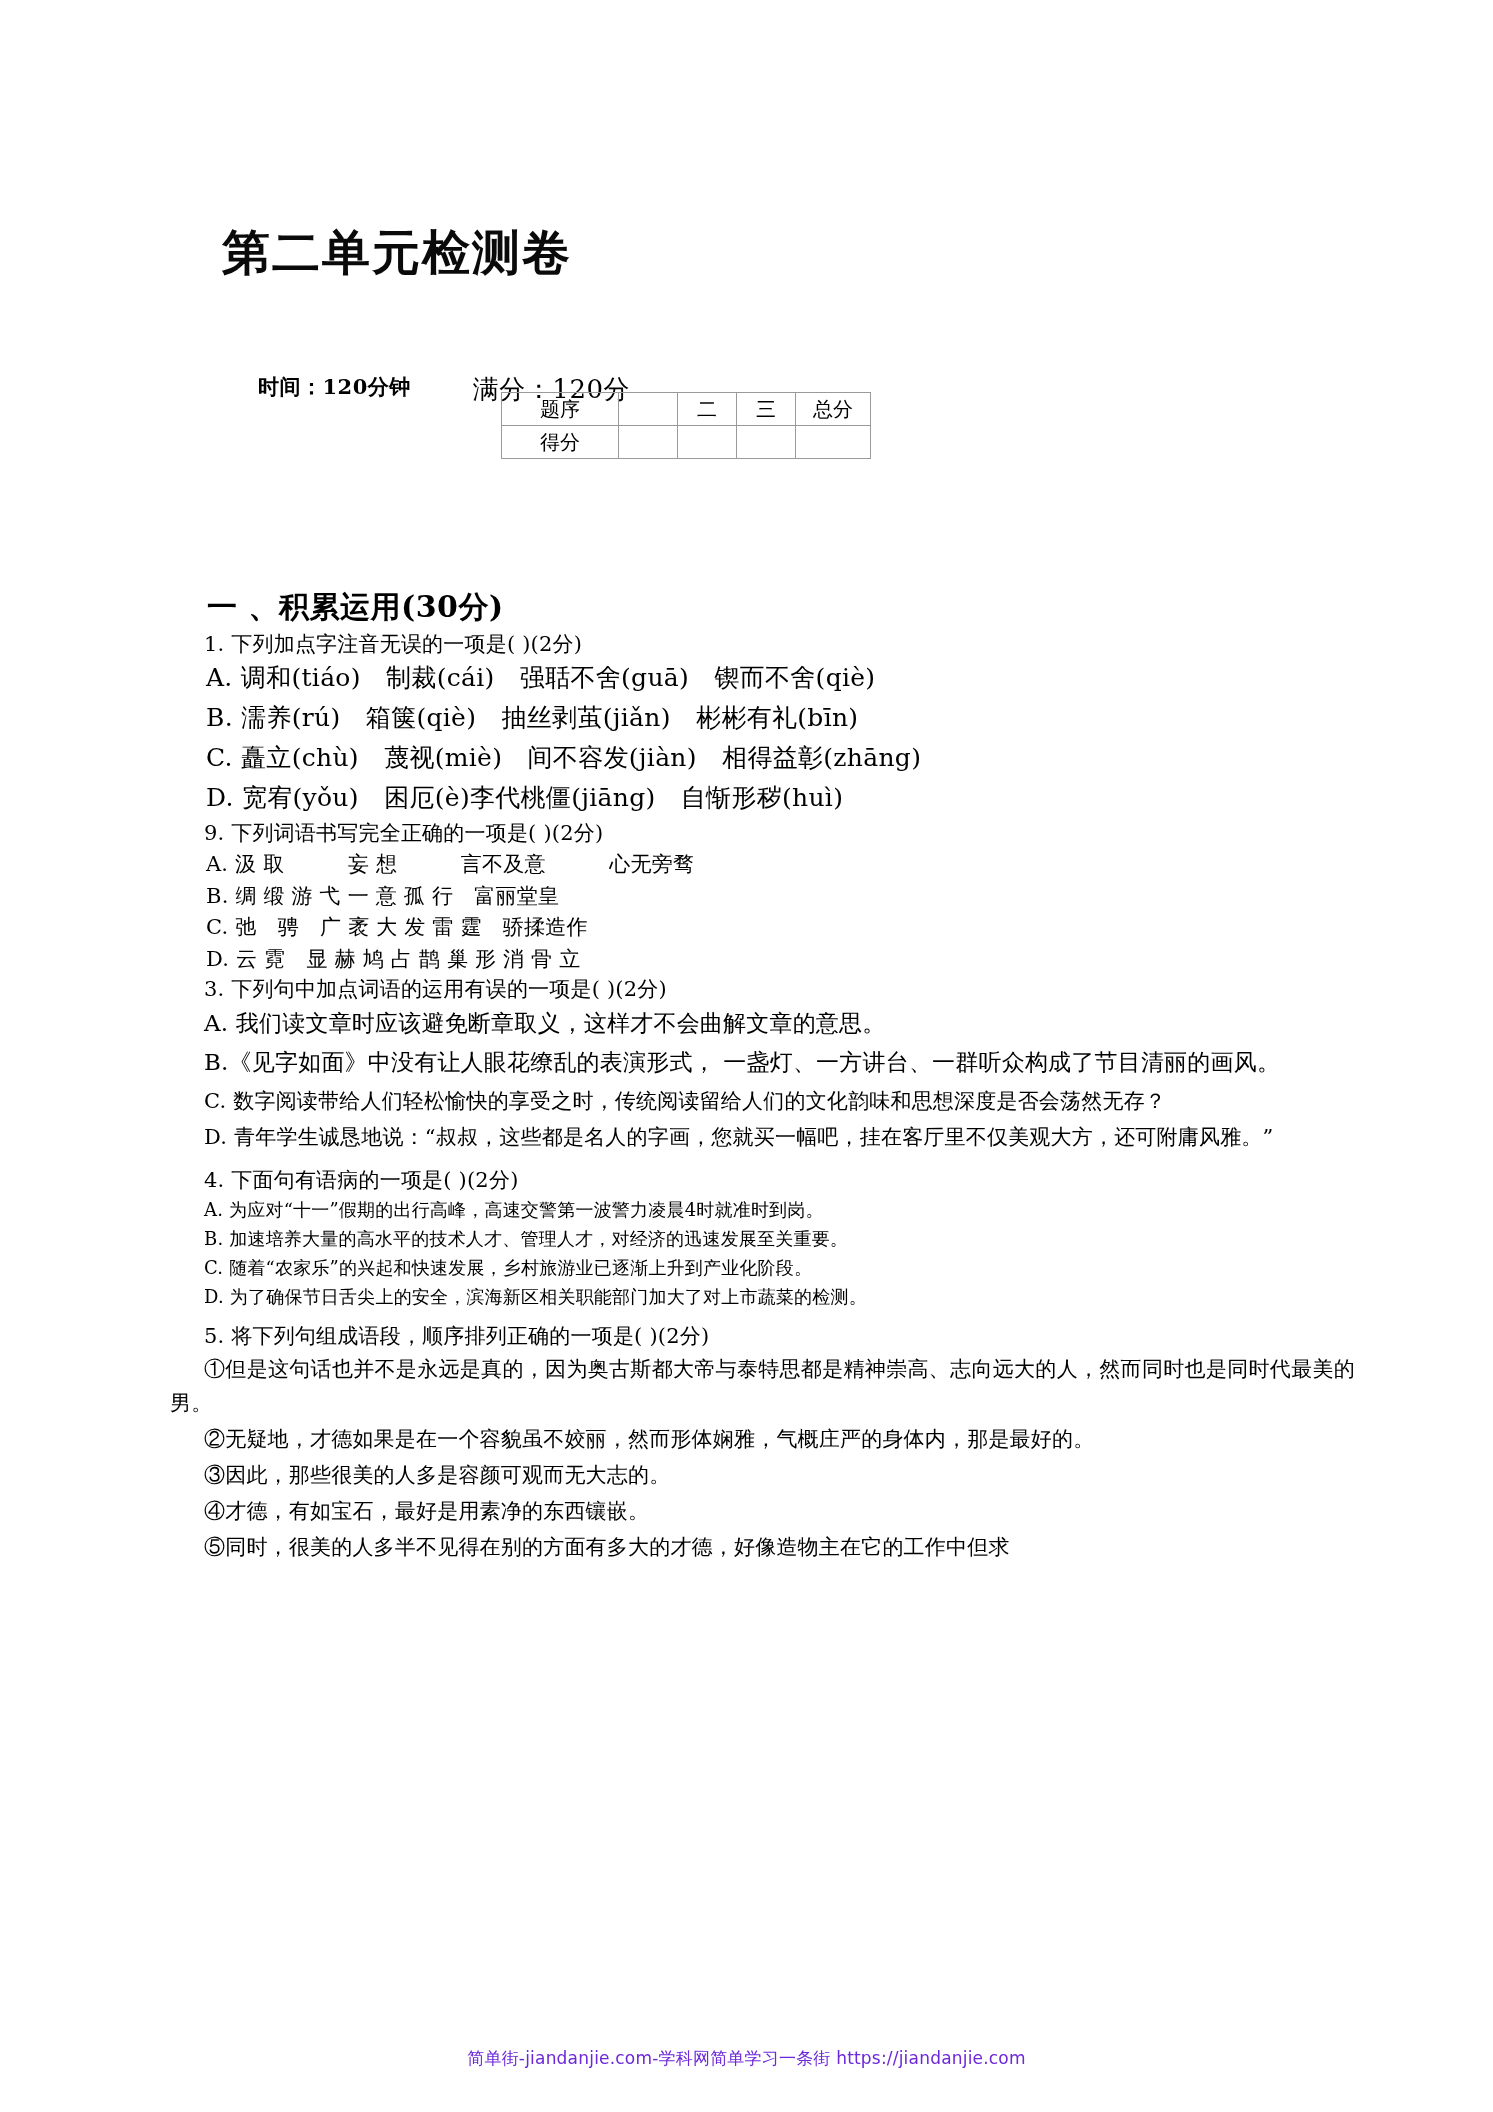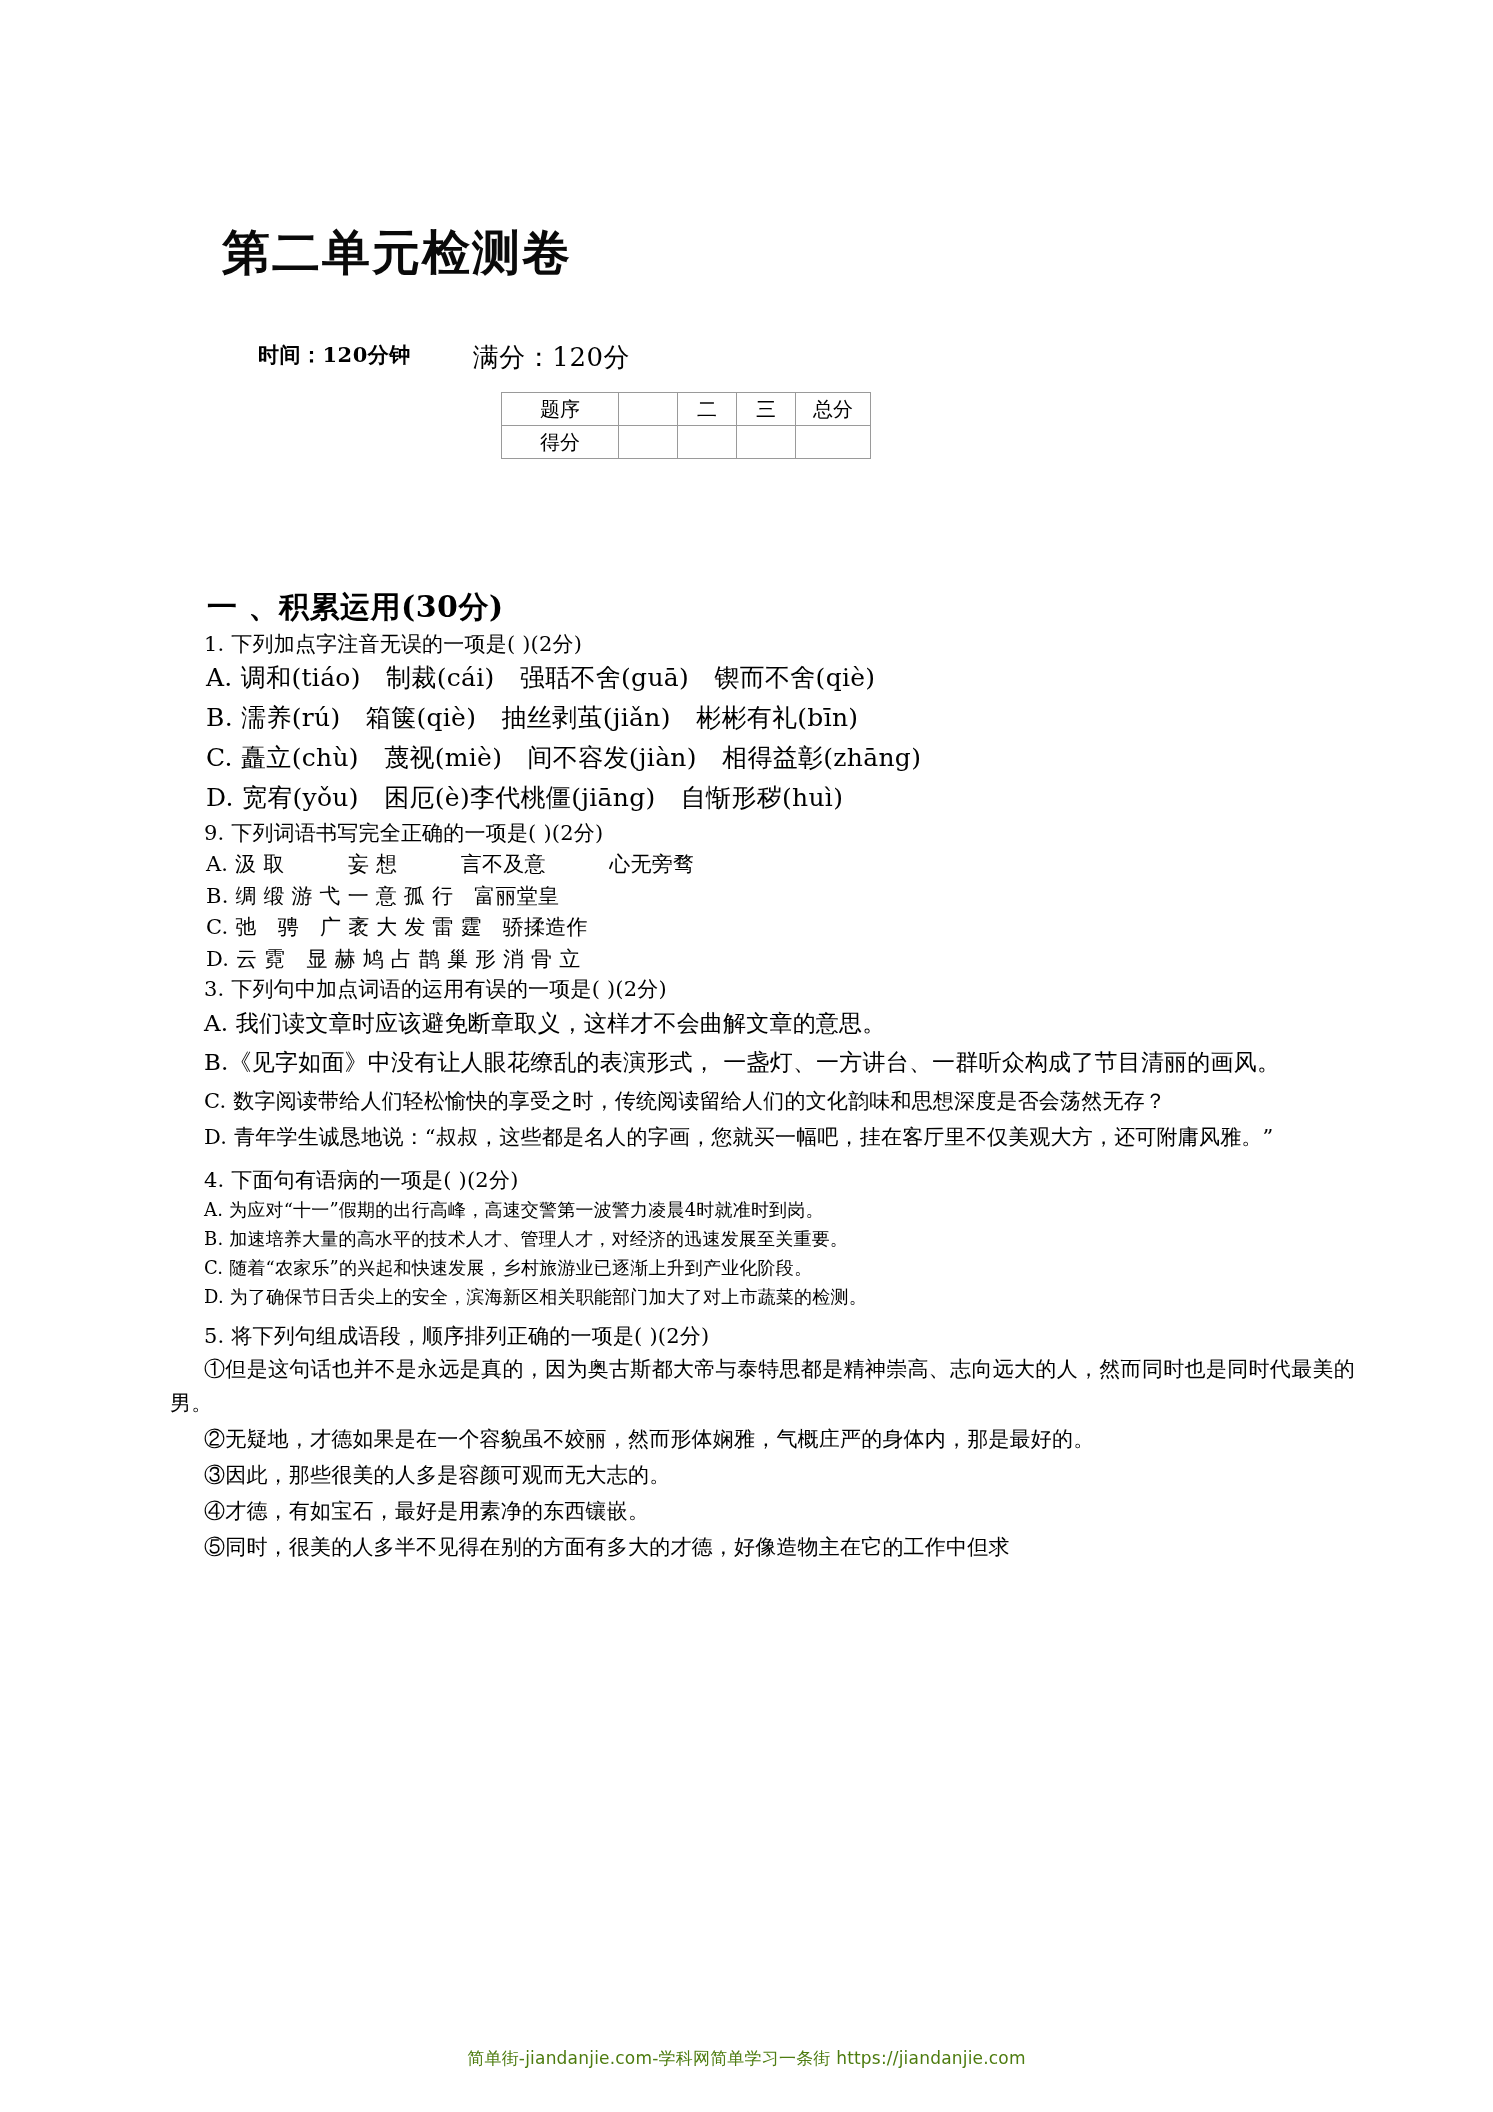--- a/index.html
+++ b/index.html
@@ -35,21 +35,21 @@
     letter-spacing: 2px;
     line-height: 1;
     color: #0a0a0a;
     white-space: nowrap;
   }
 
   
   .meta-row {
     position: absolute;
     left: 258px;
-    top: 342px;
+    top: 374px;
     display: flex;
     align-items: flex-start;
     white-space: nowrap;
     justify-content: space-between;
   }
   .meta-time {
     font-size: 21px;
     font-weight: 700;
     letter-spacing: 0.5px;
     margin-right: 62px;
@@ -148,21 +148,21 @@
   .spacer-sm { height: 10px; }
 
   
   .footer {
     position: absolute;
     left: 0;
     top: 2047px;
     width: 1493px;
     text-align: center;
     font-size: 17px;
-    color: #4d7c0f;
+    color: #6d28d9;
     font-family: "DejaVu Sans", "Liberation Sans", sans-serif;
     letter-spacing: 0.2px;
   }
 </style>
 </head>
 <body>
 
 <div class="page">
 
   <div class="doc-title">第二单元检测卷</div>

